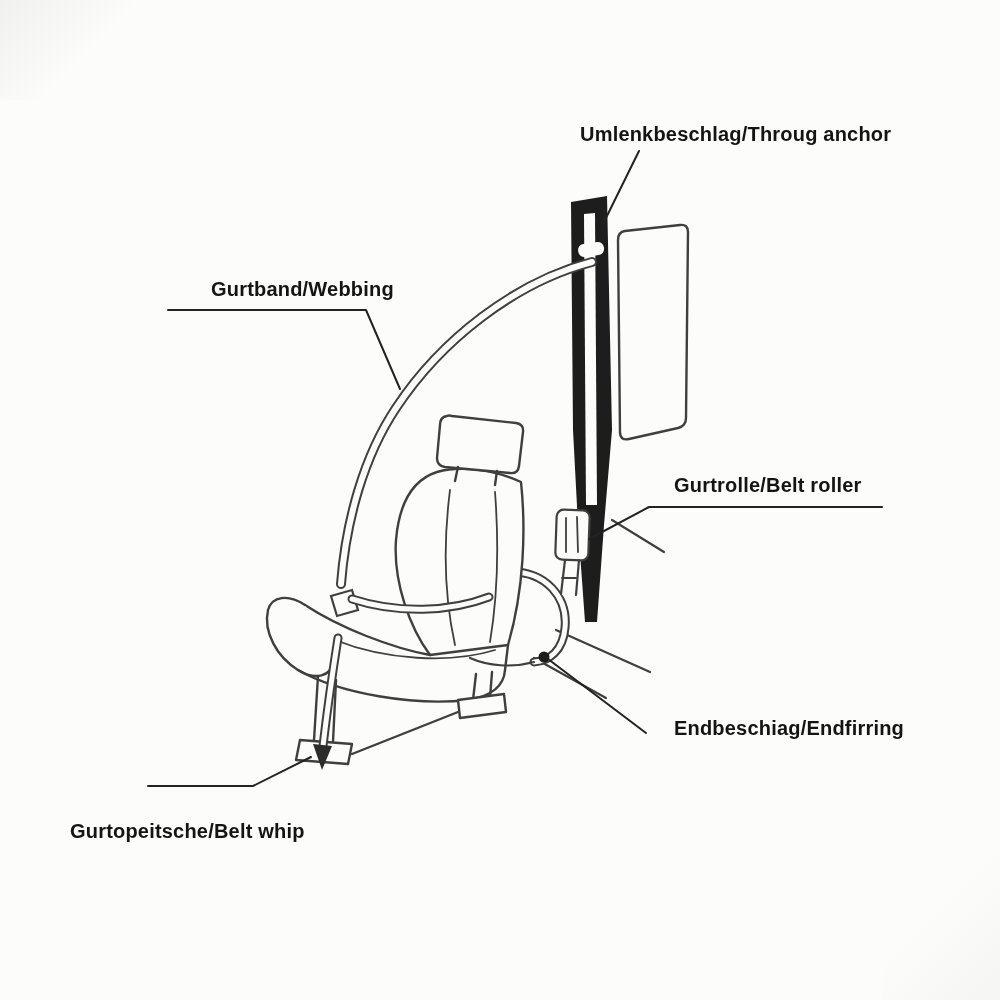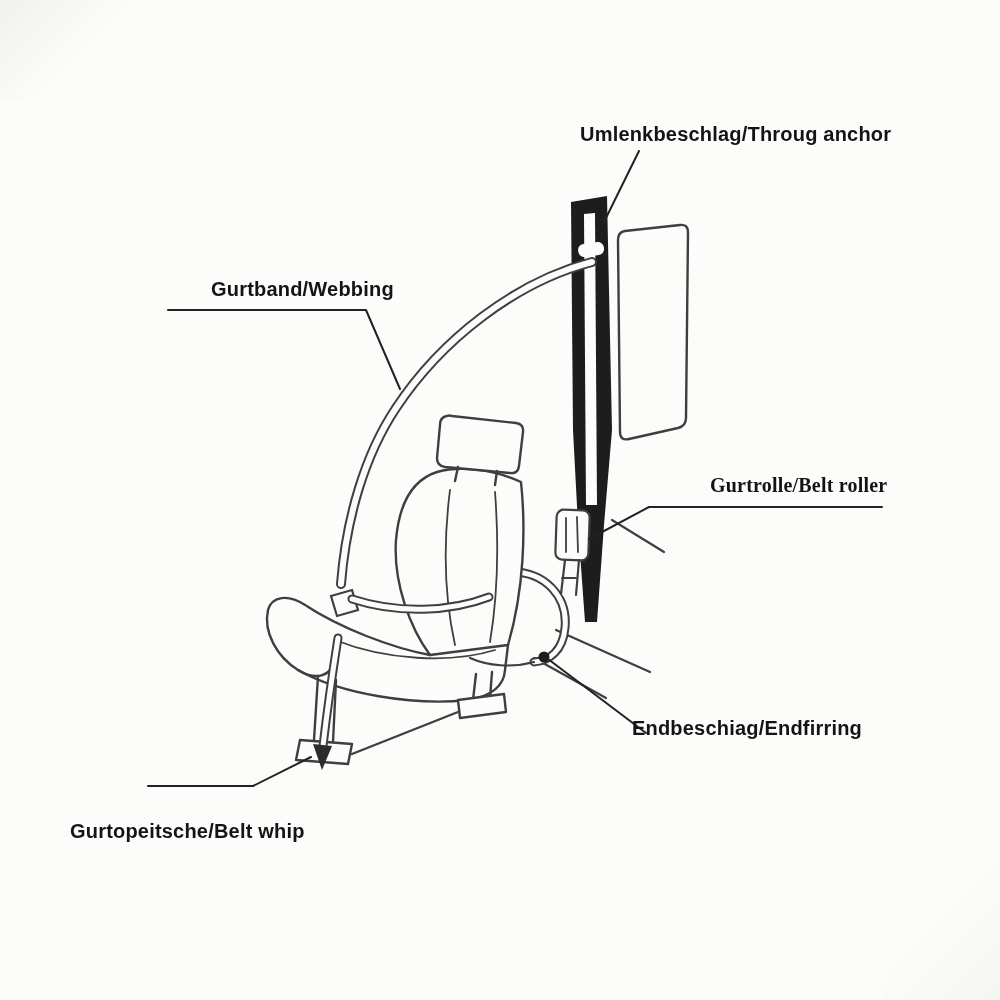--- a/index.html
+++ b/index.html
@@ -23,22 +23,22 @@
   .lbl{
     position:absolute;
     font-weight:bold;
     font-size:20px;
     letter-spacing:0.2px;
     color:#141414;
     white-space:nowrap;
   }
   .lbl-through-anchor{left:580px;top:123px;}
   .lbl-webbing{left:170px;top:278px;margin-left:41px;}
-  .lbl-belt-roller{left:710px;top:474px;font-family:Liberation Serif, serif;}
-  .lbl-end-fitting{left:632px;top:717px;}
+  .lbl-belt-roller{left:674px;top:474px;}
+  .lbl-end-fitting{left:674px;top:717px;}
   .lbl-belt-whip{left:70px;top:792px;margin-top:28px;}
 </style>
 </head>
 <body>
 
 <div class="canvas">
 
   <div class="shade-tl"></div>
   <div class="shade-br"></div>
 

